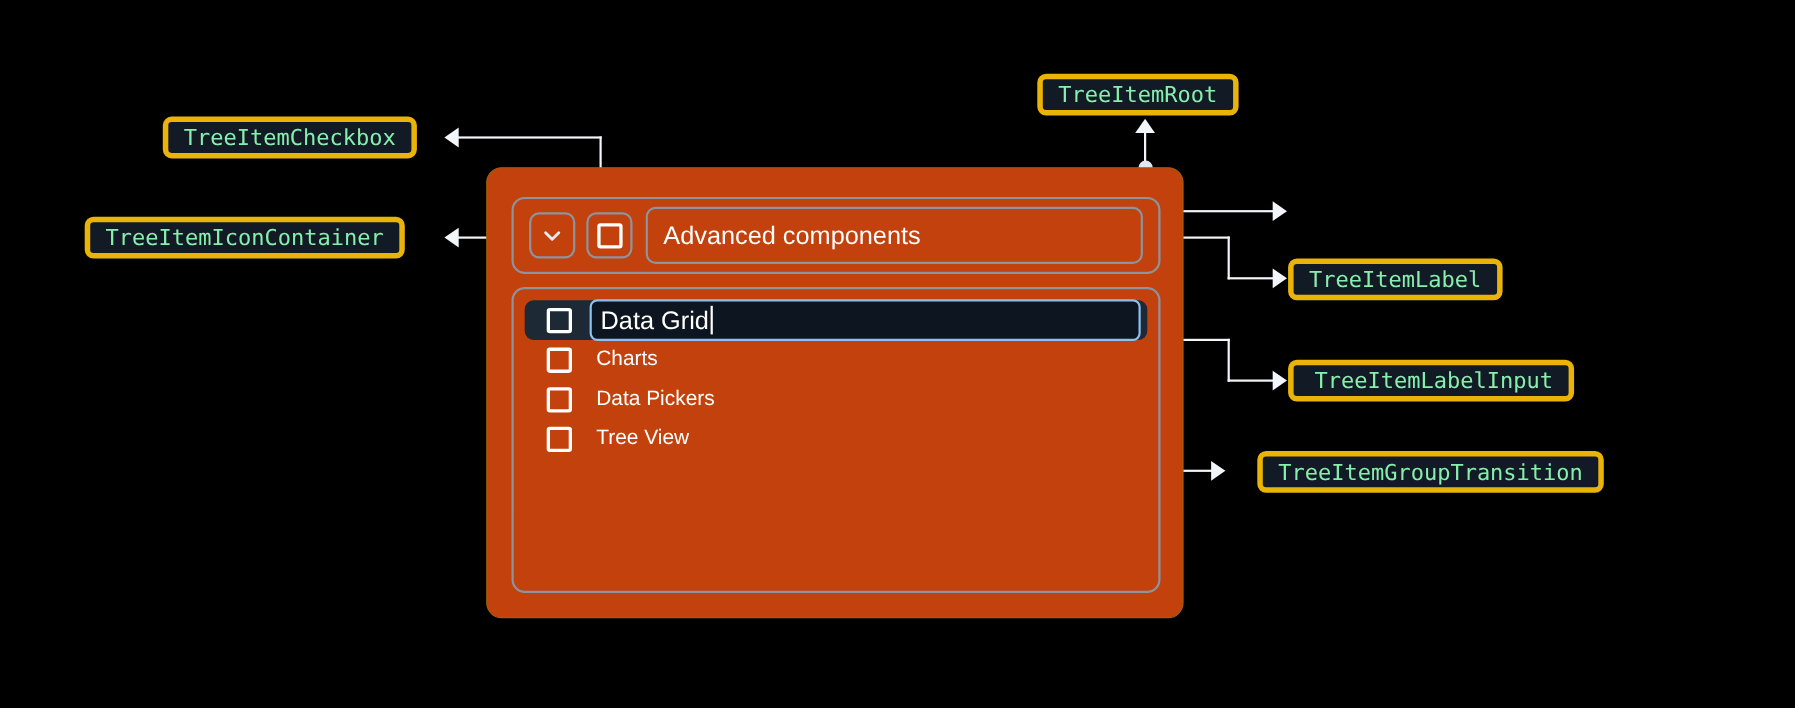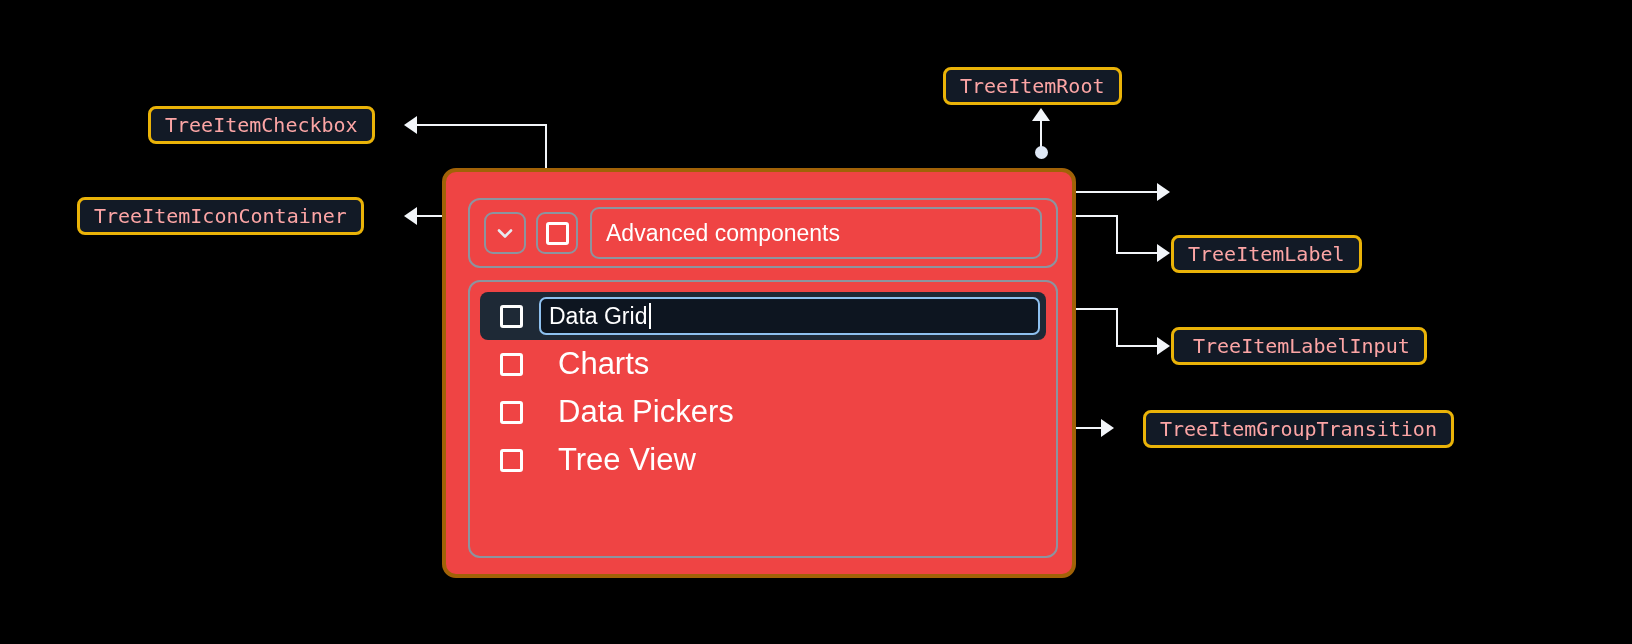--- a/index.html
+++ b/index.html
@@ -22,23 +22,23 @@
   
   .chip {
     position: absolute;
     display: flex;
     align-items: center;
     justify-content: center;
     box-sizing: border-box;
     height: 38px;
     padding: 0 14px;
     background: #121a26;
-    border: 3px solid #eab308;
+    border: 5px solid #eab308;
     border-radius: 8px;
-    color: #fca5a5;
+    color: #86efac;
     font-family: "DejaVu Sans Mono", "Liberation Mono", monospace;
     font-size: 20px;
     letter-spacing: 0px;
     white-space: nowrap;
   }
 
   
   .ln {
     position: absolute;
     background: #f2f5f9;
@@ -74,26 +74,26 @@
   .arrow.up {
     border-left: 9px solid transparent;
     border-right: 9px solid transparent;
     border-bottom: 13px solid #f2f5f9;
   }
 
   
   #root-card {
     position: absolute;
     left: 442px;
-    top: 168px;
+    top: 152px;
     width: 634px;
     height: 410px;
     box-sizing: border-box;
-    background: #ef4444;
-    border: 4px solid #a16207;
+    background: #c2410c;
+    border: 1px solid #a16207;
     border-radius: 14px;
   }
 
   #content-box {
     position: absolute;
     left: 22px;
     top: 26px;
     width: 590px;
     height: 70px;
     box-sizing: border-box;
@@ -162,39 +162,39 @@
     box-sizing: border-box;
     border: 2px solid #8c949f;
     border-radius: 12px;
     padding-top: 10px;
   }
 
   .tree-row {
     position: relative;
     display: flex;
     align-items: center;
-    height: 48px;
+    height: 36px;
     margin: 0 10px;
     padding-left: 20px;
     box-sizing: border-box;
     border-radius: 8px;
   }
   .tree-row.selected { background: #1e2936; }
   .tree-row .cbx-row {
     width: 23px;
     height: 23px;
     box-sizing: border-box;
     border: 3px solid #ffffff;
     border-radius: 3px;
     flex: 0 0 auto;
   }
   .tree-row .row-label {
-    margin-left: 35px;
+    margin-left: 22px;
     color: #ffffff;
-    font-size: 31px;
+    font-size: 19px;
     white-space: nowrap;
   }
   .tree-row .row-input {
     margin-left: 16px;
     flex: 1 1 auto;
     margin-right: 6px;
     height: 38px;
     box-sizing: border-box;
     background: #0d1520;
     border: 2px solid #8ec0ef;

